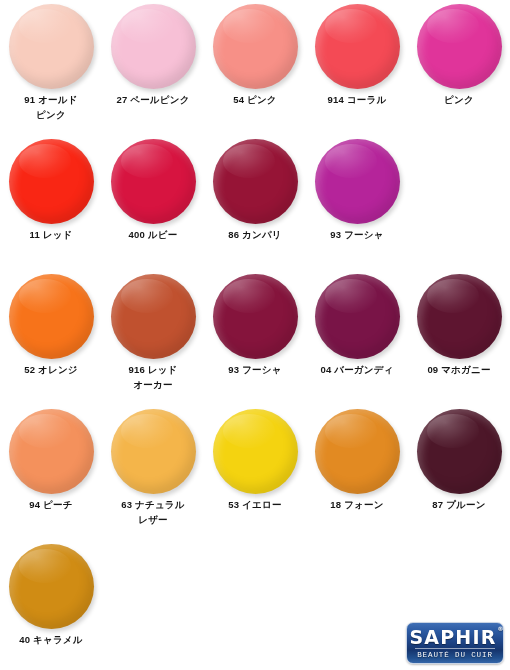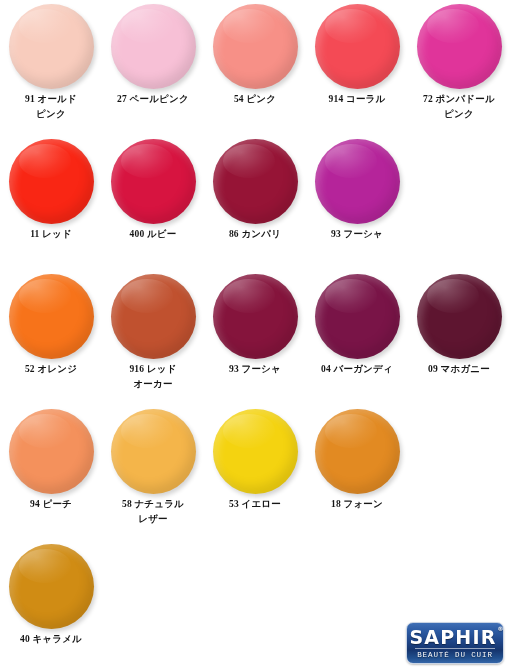--- a/index.html
+++ b/index.html
@@ -85,21 +85,21 @@
   }
 
   .swatch-label {
     width: 102px;
     text-align: center;
     font-size: 9.5px;
     font-weight: bold;
     color: #161616;
     line-height: 15px;
     letter-spacing: 0.2px;
-    font-family: Liberation Serif, serif;
+    font-family: Liberation Sans, sans-serif;
   }
 
   .swatch-label .lbl-line {
     display: block;
     white-space: nowrap;
   }
 
   
   #brand-logo {
     position: absolute;
@@ -202,21 +202,20 @@
           </div>
           <div class="swatch-label">
             <span class="lbl-line">914 コーラル</span>
           </div>
         </div>
         <div class="swatch-cell">
           <div class="swatch-disc-wrap">
             <div class="swatch-disc" style="background: rgb(224, 52, 154);"></div>
           </div>
           <div class="swatch-label">
-            <span class="lbl-line">72 ポンパドール</span>
             <span class="lbl-line">ピンク</span>
           </div>
         </div>
       </div>
       <div class="swatch-row">
         <div class="swatch-cell">
           <div class="swatch-disc-wrap">
             <div class="swatch-disc" style="background: rgb(249, 38, 20);"></div>
           </div>
           <div class="swatch-label">
@@ -298,38 +297,46 @@
           </div>
           <div class="swatch-label">
             <span class="lbl-line">94 ピーチ</span>
           </div>
         </div>
         <div class="swatch-cell">
           <div class="swatch-disc-wrap">
             <div class="swatch-disc" style="background: rgb(244, 181, 74);"></div>
           </div>
           <div class="swatch-label">
-            <span class="lbl-line">58 ナチュラル</span>
+            <span class="lbl-line">63 ナチュラル</span>
             <span class="lbl-line">レザー</span>
           </div>
         </div>
         <div class="swatch-cell">
           <div class="swatch-disc-wrap">
             <div class="swatch-disc" style="background: rgb(244, 211, 16);"></div>
           </div>
           <div class="swatch-label">
             <span class="lbl-line">53 イエロー</span>
           </div>
         </div>
         <div class="swatch-cell">
           <div class="swatch-disc-wrap">
             <div class="swatch-disc" style="background: rgb(226, 138, 34);"></div>
           </div>
           <div class="swatch-label">
             <span class="lbl-line">18 フォーン</span>
+          </div>
+        </div>
+        <div class="swatch-cell">
+          <div class="swatch-disc-wrap">
+            <div class="swatch-disc" style="background: rgb(77, 23, 41);"></div>
+          </div>
+          <div class="swatch-label">
+            <span class="lbl-line">87 プルーン</span>
           </div>
         </div>
       </div>
       <div class="swatch-row">
         <div class="swatch-cell">
           <div class="swatch-disc-wrap">
             <div class="swatch-disc" style="background: rgb(208, 140, 20);"></div>
           </div>
           <div class="swatch-label">
             <span class="lbl-line">40 キャラメル</span>

